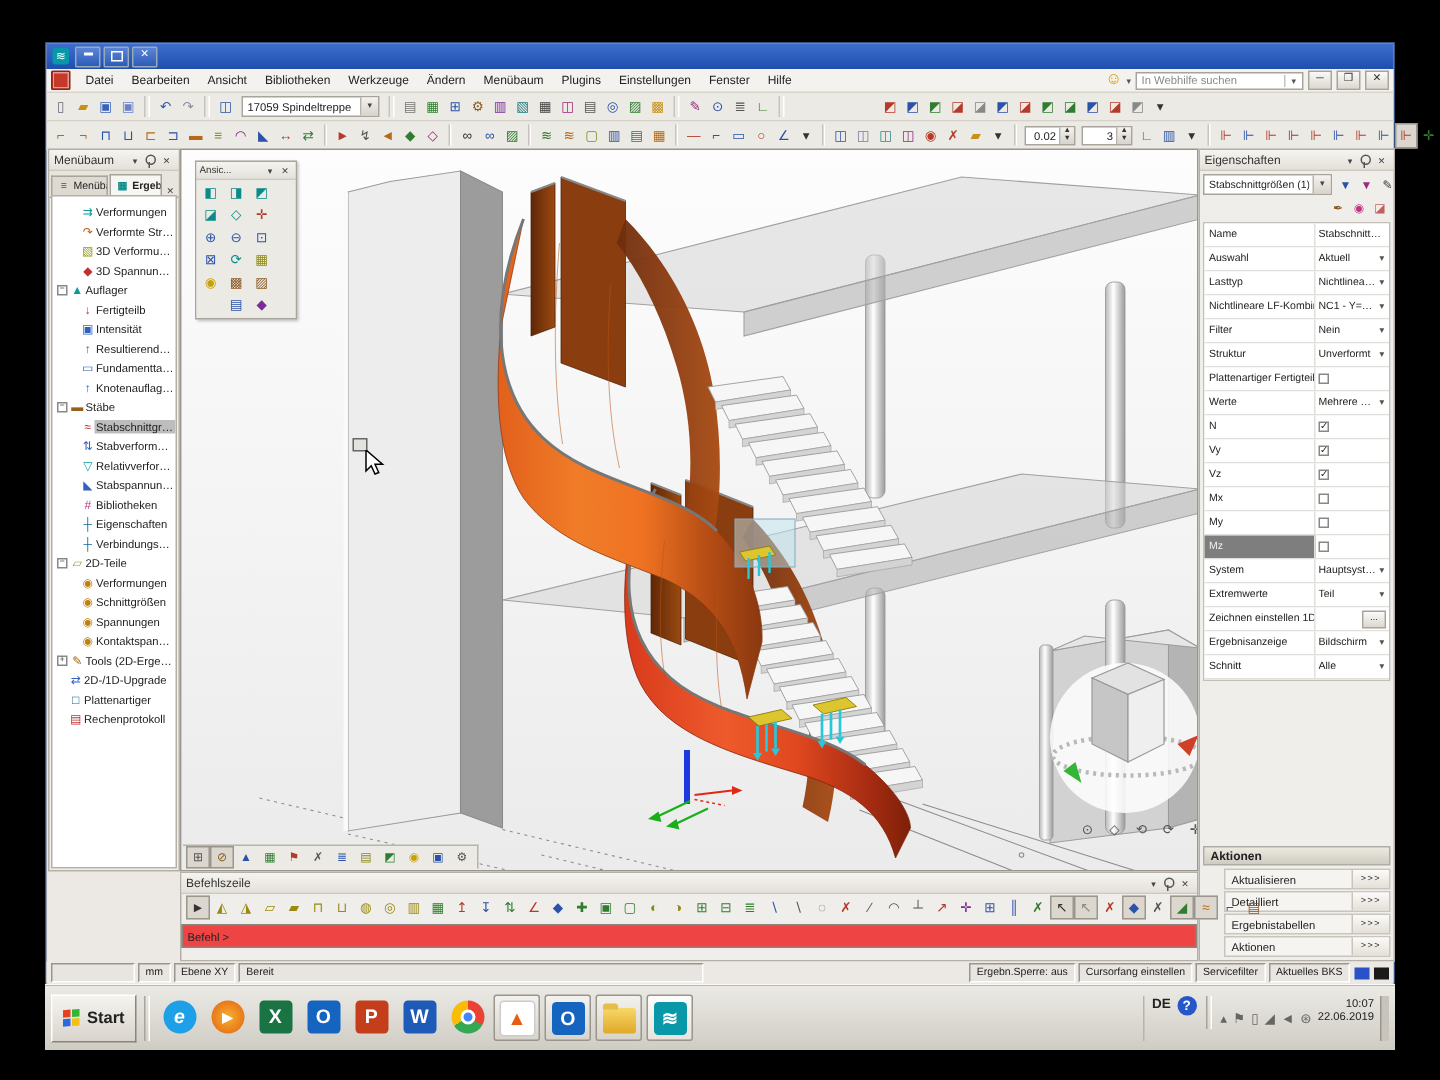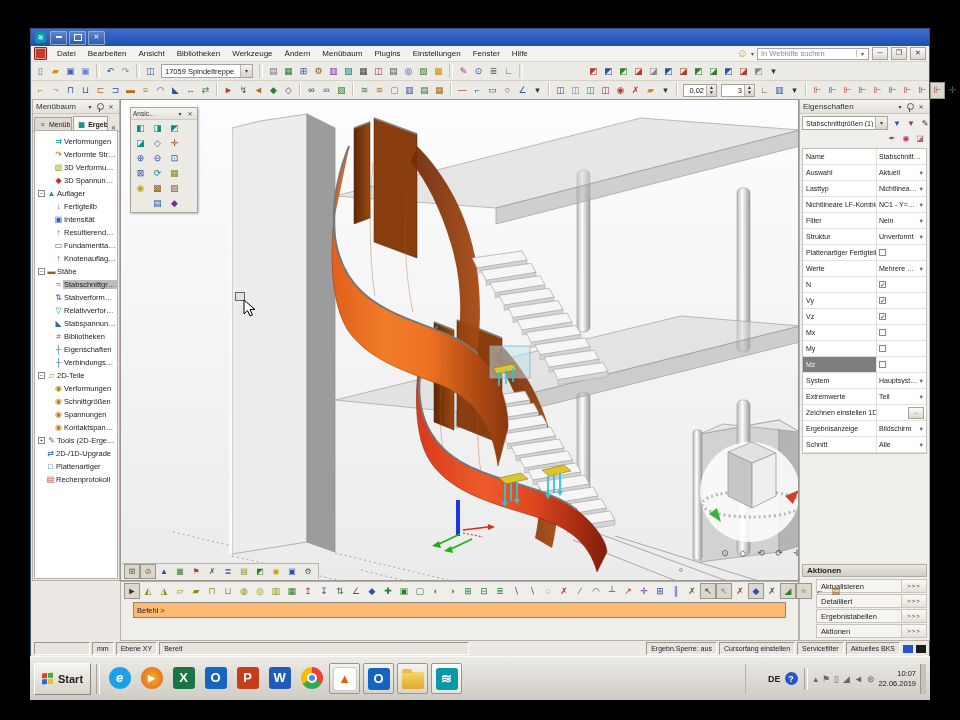--- a/index.html
+++ b/index.html
@@ -130,21 +130,21 @@
               align-items:center;font-size:7.5px;padding-left:4px;margin-bottom:1px;box-sizing:border-box}
   .action-more{margin-left:auto;width:24px;height:100%;border-left:1px solid #c9c5bd;font-size:6px;
                color:#333;display:flex;align-items:center;justify-content:center;letter-spacing:1px;
                background:linear-gradient(#fbfaf8,#e4e0d8)}
   
   #cmd-panel{left:89px;top:552px;width:679px;height:60px;border-top:1px solid #b4b0a8}
   #cmd-toolbar{display:flex;align-items:center;height:18px;padding:0 3px}
   #cmd-toolbar .icon-btn{width:14px;height:14px;font-size:9px}
   #cmd-left{display:flex;margin-right:auto}
   #cmd-right{display:flex}
-  #cmd-input{margin:2px 12px;height:14px;background:#fdba74;border:1px solid #8a867e;font-size:7.5px;
+  #cmd-input{margin:2px 0;height:14px;background:#ef4444;border:1px solid #8a867e;font-size:7.5px;
              display:flex;align-items:center;padding-left:3px}
   
   #statusbar{position:absolute;left:0;top:612px;width:100%;height:15px;background:#ece9e4;
              display:flex;align-items:center;gap:2px;padding:0 3px;box-sizing:border-box}
   .sseg{border:1px solid;border-color:#9a968e #fff #fff #9a968e;background:#e8e5e0;font-size:7px;
         display:flex;align-items:center;padding:0 4px;height:11px;white-space:nowrap}
   #status-spacer{flex:1}
   .bks-flag{width:10px;height:8px;display:inline-block;margin-left:1px}
   
   #taskbar{position:absolute;left:30px;top:656px;width:900px;height:44px;
@@ -165,22 +165,22 @@
         display:flex;align-items:center;justify-content:center}
   .tile.circle{border-radius:50%}
   .chrome-tile{background:conic-gradient(#ea4335 0 33%,#34a853 33% 66%,#fbbc05 66% 100%);
                position:relative;border-radius:50%;width:22px;height:22px}
   .chrome-tile i{position:absolute;left:6px;top:6px;width:10px;height:10px;border-radius:50%;
                  background:#4285f4;border:2px solid #fff;box-sizing:border-box}
   .folder-tile{width:22px;height:17px;background:linear-gradient(#f6d868,#e0a828);border-radius:2px;
                position:relative;margin-top:4px}
   .folder-tile i{position:absolute;left:0;top:-3px;width:10px;height:4px;background:#e8bc48;
                  border-radius:2px 2px 0 0}
-  #tray{margin-left:auto;display:flex;align-items:center;gap:4px;height:30px;
-        border-left:1px solid #b8b4ac;padding-left:22px}
+  #tray{margin-left:auto;display:flex;gap:4px;height:30px;
+        border-left:1px solid #b8b4ac;padding-left:5px}
   #tray .lang{font-size:9px;font-weight:bold}
   .help-circle{width:13px;height:13px;border-radius:50%;background:#2458c8;color:#fff;font-size:9px;
                font-weight:bold;display:flex;align-items:center;justify-content:center}
   .tray-ico{font-size:9px;color:#666}
   #clock{font-size:7.5px;text-align:right;line-height:1.3}
   #show-desktop{width:5px;height:30px;border-left:1px solid #9a968e;background:#c8c4bc}
 </style>
 </head>
 <body>
 
@@ -910,20 +910,26 @@
           <span class="action-more">&gt;&gt;&gt;</span>
         </div>
         <div class="action-row">
           <span>Aktionen</span>
           <span class="action-more">&gt;&gt;&gt;</span>
         </div>
       </div>
   </div>
 
   <div id="cmd-panel" class="panel">
+    <div class="phead">
+      <span class="t">Befehlszeile</span>
+      <span class="hbtn">▾</span>
+      <span class="pin-icon"></span>
+      <span class="hbtn">✕</span>
+    </div>
     <div id="cmd-toolbar">
       <span id="cmd-left">
           <span class="icon-btn pressed" style="color: rgb(51, 51, 51);">►</span>
           <span class="icon-btn" style="color: rgb(154, 138, 16);">◭</span>
           <span class="icon-btn" style="color: rgb(154, 138, 16);">◮</span>
           <span class="icon-btn" style="color: rgb(154, 138, 16);">▱</span>
           <span class="icon-btn" style="color: rgb(154, 138, 16);">▰</span>
           <span class="icon-btn" style="color: rgb(154, 138, 16);">⊓</span>
           <span class="icon-btn" style="color: rgb(154, 138, 16);">⊔</span>
           <span class="icon-btn" style="color: rgb(154, 138, 16);">◍</span>

